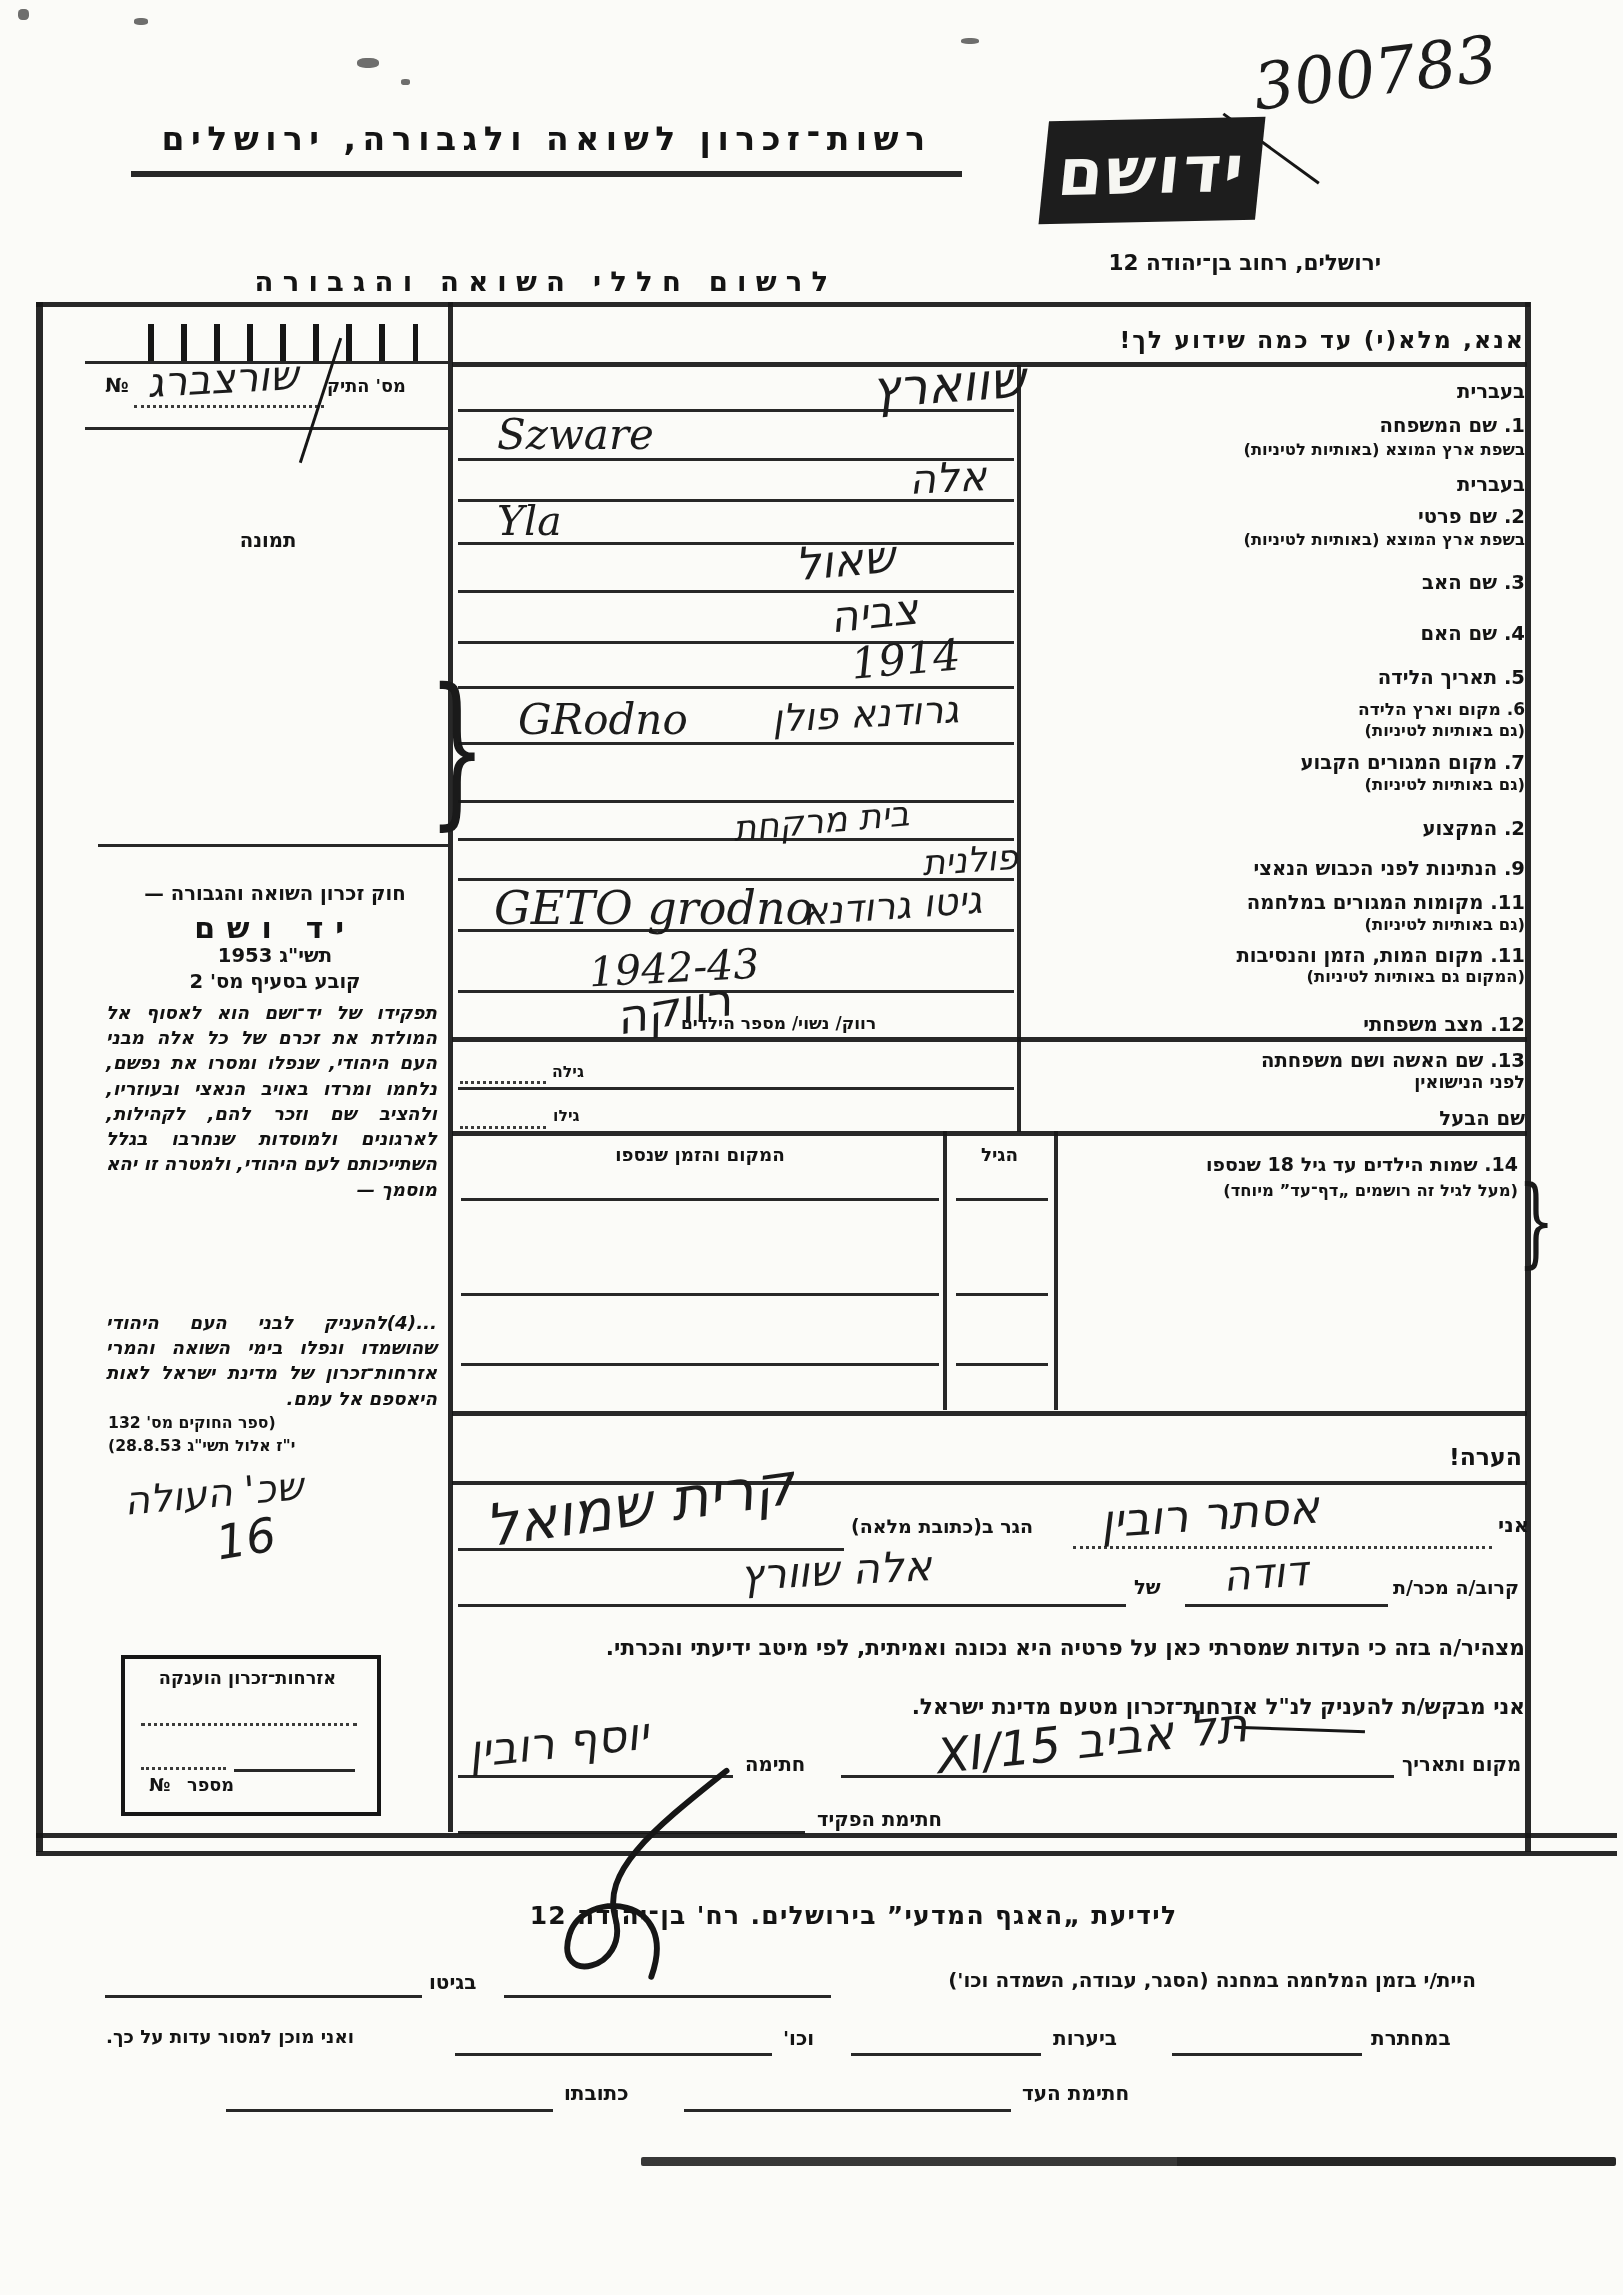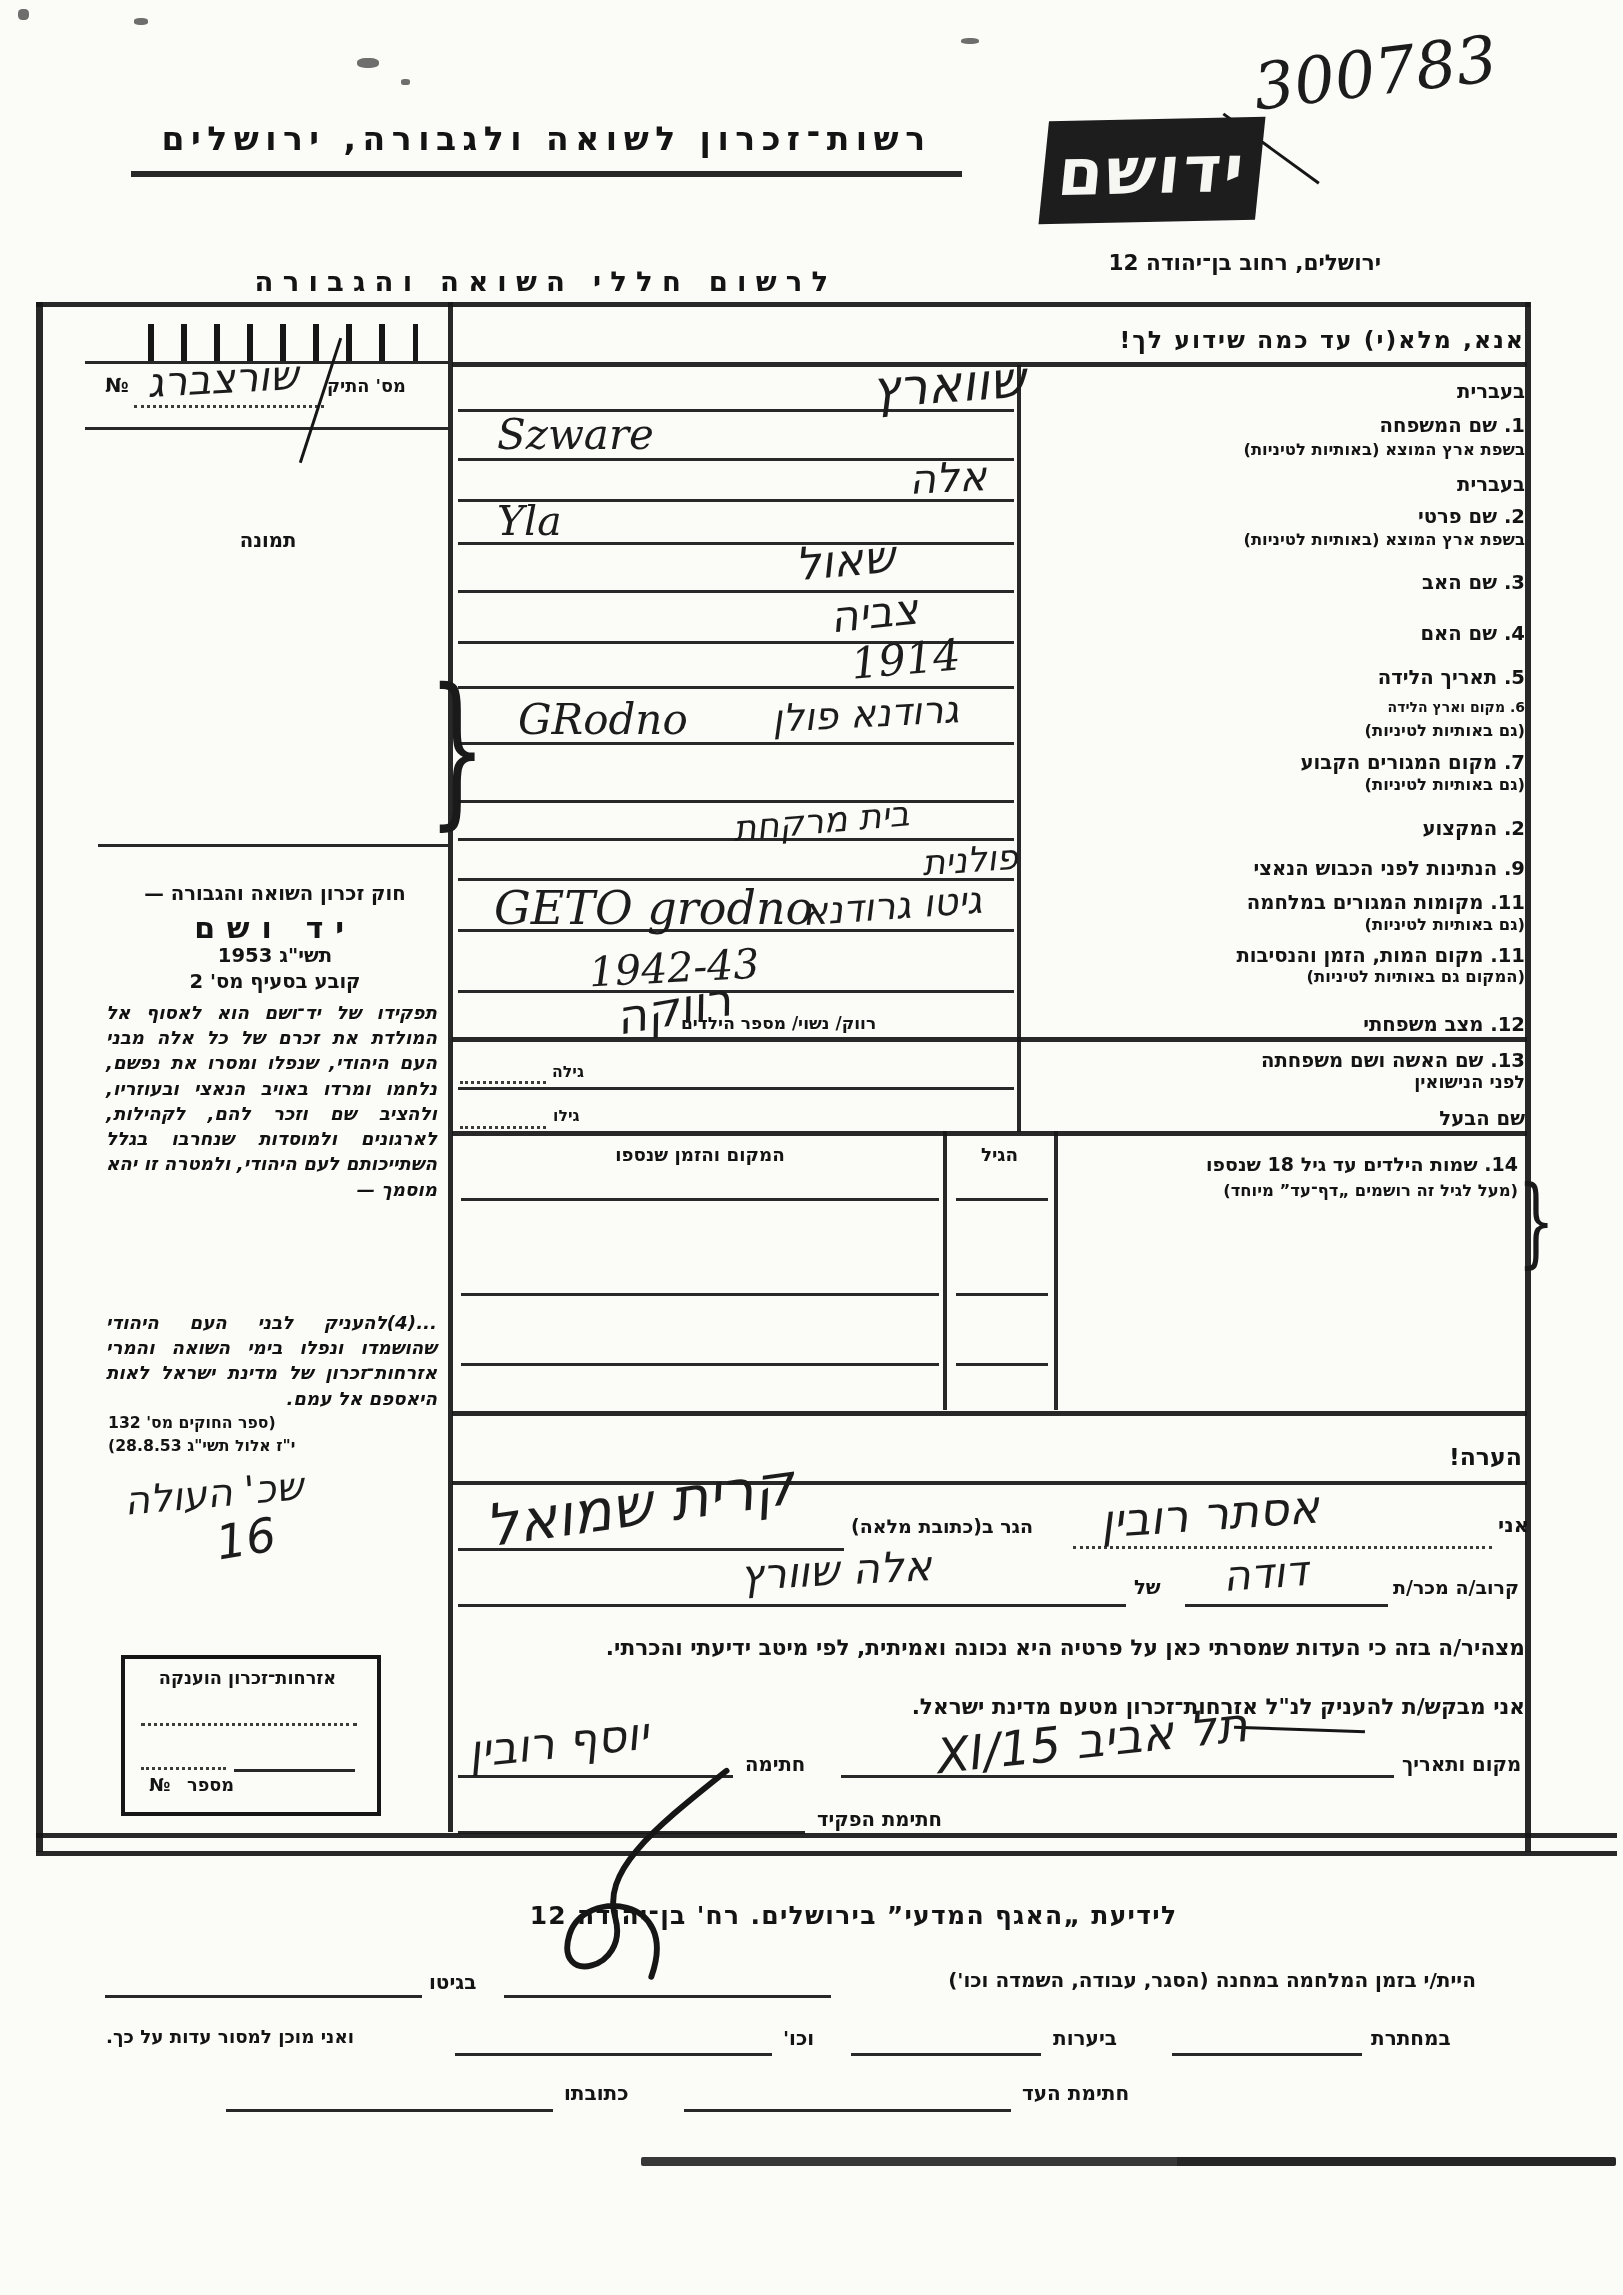--- a/index.html
+++ b/index.html
@@ -114,21 +114,21 @@
   <div class="line" style="left:458px;top:590px;width:556px"></div>
 
   <div class="abs lbl rt" style="right:98px;top:622px;width:497px;font-size:19.6px">4. שם האם</div>
   <div class="hw" style="left:830px;top:592px;font-size:43px;transform:rotate(-6deg)">צביה</div>
   <div class="line" style="left:458px;top:641px;width:556px"></div>
 
   <div class="abs lbl rt" style="right:98px;top:666px;width:497px;font-size:19.6px">5. תאריך הלידה</div>
   <div class="hwl" style="left:851px;top:638px;font-size:43px;transform:rotate(-5deg)">1914</div>
   <div class="line" style="left:458px;top:686px;width:556px"></div>
 
-  <div class="abs lbl rt" style="right:98px;top:699px;width:497px;font-size:14px">6. מקום וארץ הלידה</div>
+  <div class="abs lbl rt" style="right:98px;top:699px;width:497px;font-size:17px">6. מקום וארץ הלידה</div>
   <div class="abs lbl rt" style="right:98px;top:721px;width:497px;font-size:16.4px">(גם באותיות לטיניות)</div>
   <div class="brace" style="left:405px;top:668px;font-size:164px;transform:scaleX(.55)">{</div>
   <div class="hwl" style="left:518px;top:699px;font-size:42px">GRodno</div>
   <div class="hw" style="left:772px;top:695px;font-size:38px;transform:rotate(-3deg)">גרודנא פולן</div>
   <div class="line" style="left:458px;top:742px;width:556px"></div>
 
   <div class="abs lbl rt" style="right:98px;top:751px;width:497px;font-size:19.6px">7. מקום המגורים הקבוע</div>
   <div class="abs lbl rt" style="right:98px;top:775px;width:497px;font-size:16.4px">(גם באותיות לטיניות)</div>
   <div class="line" style="left:458px;top:800px;width:556px"></div>
 

